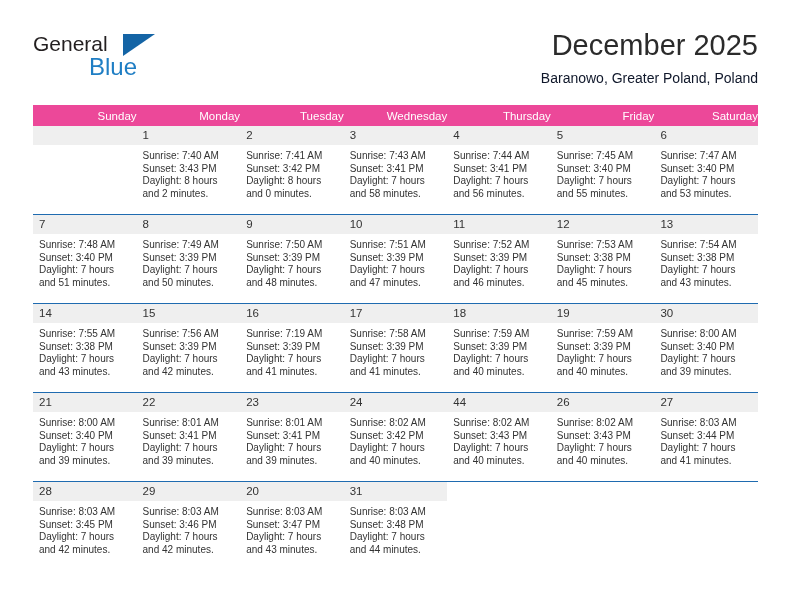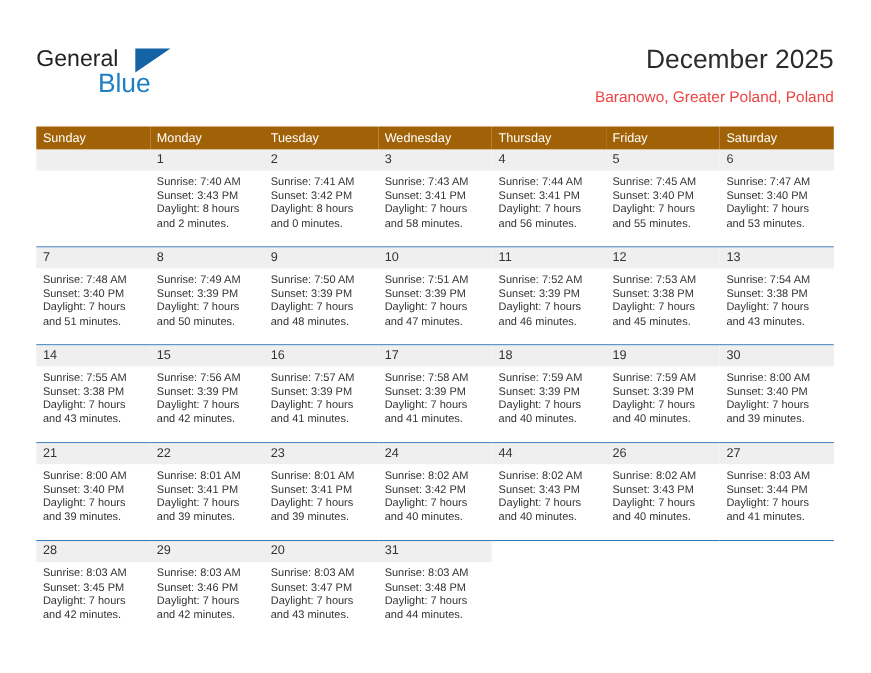--- a/index.html
+++ b/index.html
@@ -12,21 +12,20 @@
     background: #ffffff;
     font-family: "Liberation Sans", sans-serif;
     color: #222222;
     overflow: hidden;
   }
   .page {
     position: relative;
     width: 792px;
     height: 511px;
     box-sizing: border-box;
-    margin-top: 10px;
   }
 
   
   .header {
     position: absolute;
     left: 33px;
     top: 28px;
     right: 34px;
     height: 68px;
   }
@@ -64,48 +63,48 @@
     border-bottom: 22px solid transparent;
   }
 
   .title-block {
     position: absolute;
     right: 0;
     top: 0;
     text-align: right;
   }
   .cal-title {
-    font-size: 24px;
+    font-size: 29px;
     color: #2b2b2b;
     line-height: 34px;
     white-space: nowrap;
   }
   .cal-subtitle {
     font-size: 14px;
-    color: #ef4444;
+    color: #0f172a;
     line-height: 20px;
     margin-top: 6px;
     white-space: nowrap;
   }
 
   
   .calendar {
     position: absolute;
     left: 33px;
     top: 105px;
     width: 725px;
     border-collapse: collapse;
     table-layout: fixed;
   }
   .calendar th {
-    background: #a16207;
+    background: #ec4899;
     color: #ffffff;
     font-size: 11.5px;
     font-weight: normal;
-    text-align: left;
+    text-align: right;
     padding: 4px 0 4px 6px;
     height: 13px;
     border: none;
   }
   .calendar td {
     vertical-align: top;
     padding: 0;
     border: none;
     width: 103.57px;
   }
@@ -349,21 +348,21 @@
                 <div>Sunset: 3:39 PM</div>
                 <div>Daylight: 7 hours</div>
                 <div>and 42 minutes.</div>
               </div>
             </div>
           </td>
           <td>
             <div class="daycell">
               <div class="daynum">16</div>
               <div class="details">
-                <div>Sunrise: 7:57 AM</div>
+                <div>Sunrise: 7:19 AM</div>
                 <div>Sunset: 3:39 PM</div>
                 <div>Daylight: 7 hours</div>
                 <div>and 41 minutes.</div>
               </div>
             </div>
           </td>
           <td>
             <div class="daycell">
               <div class="daynum">17</div>
               <div class="details">

